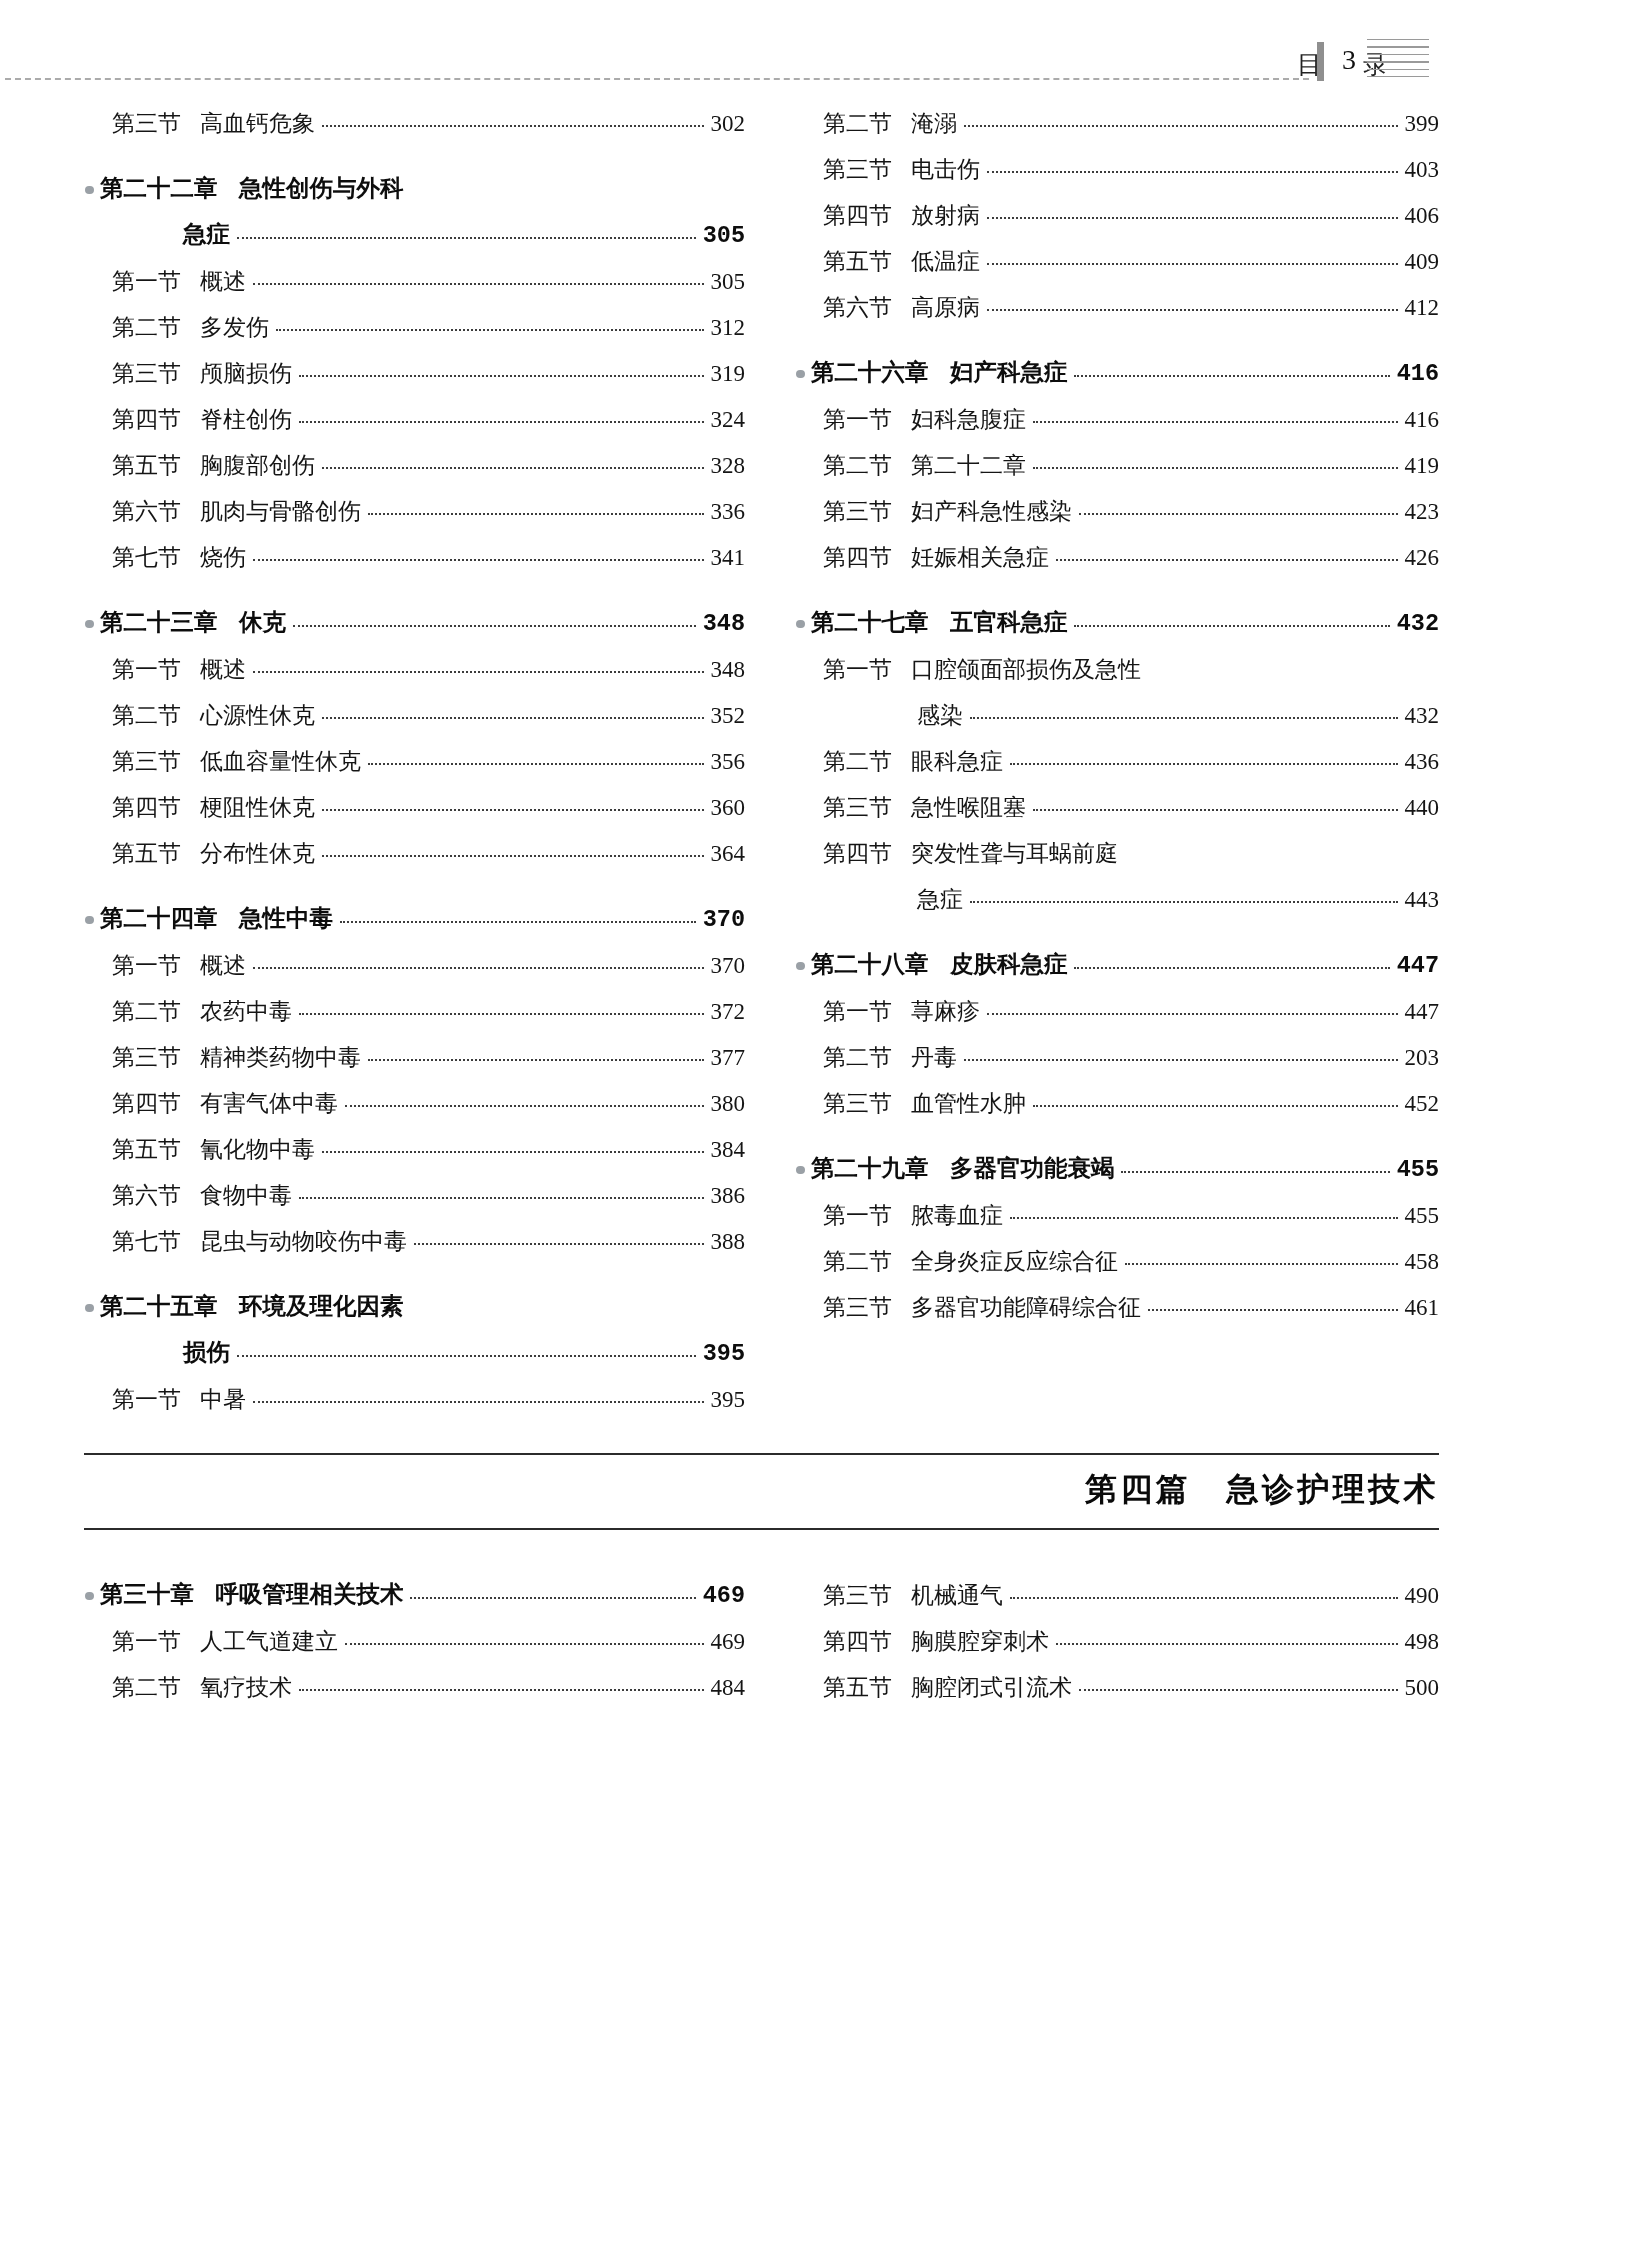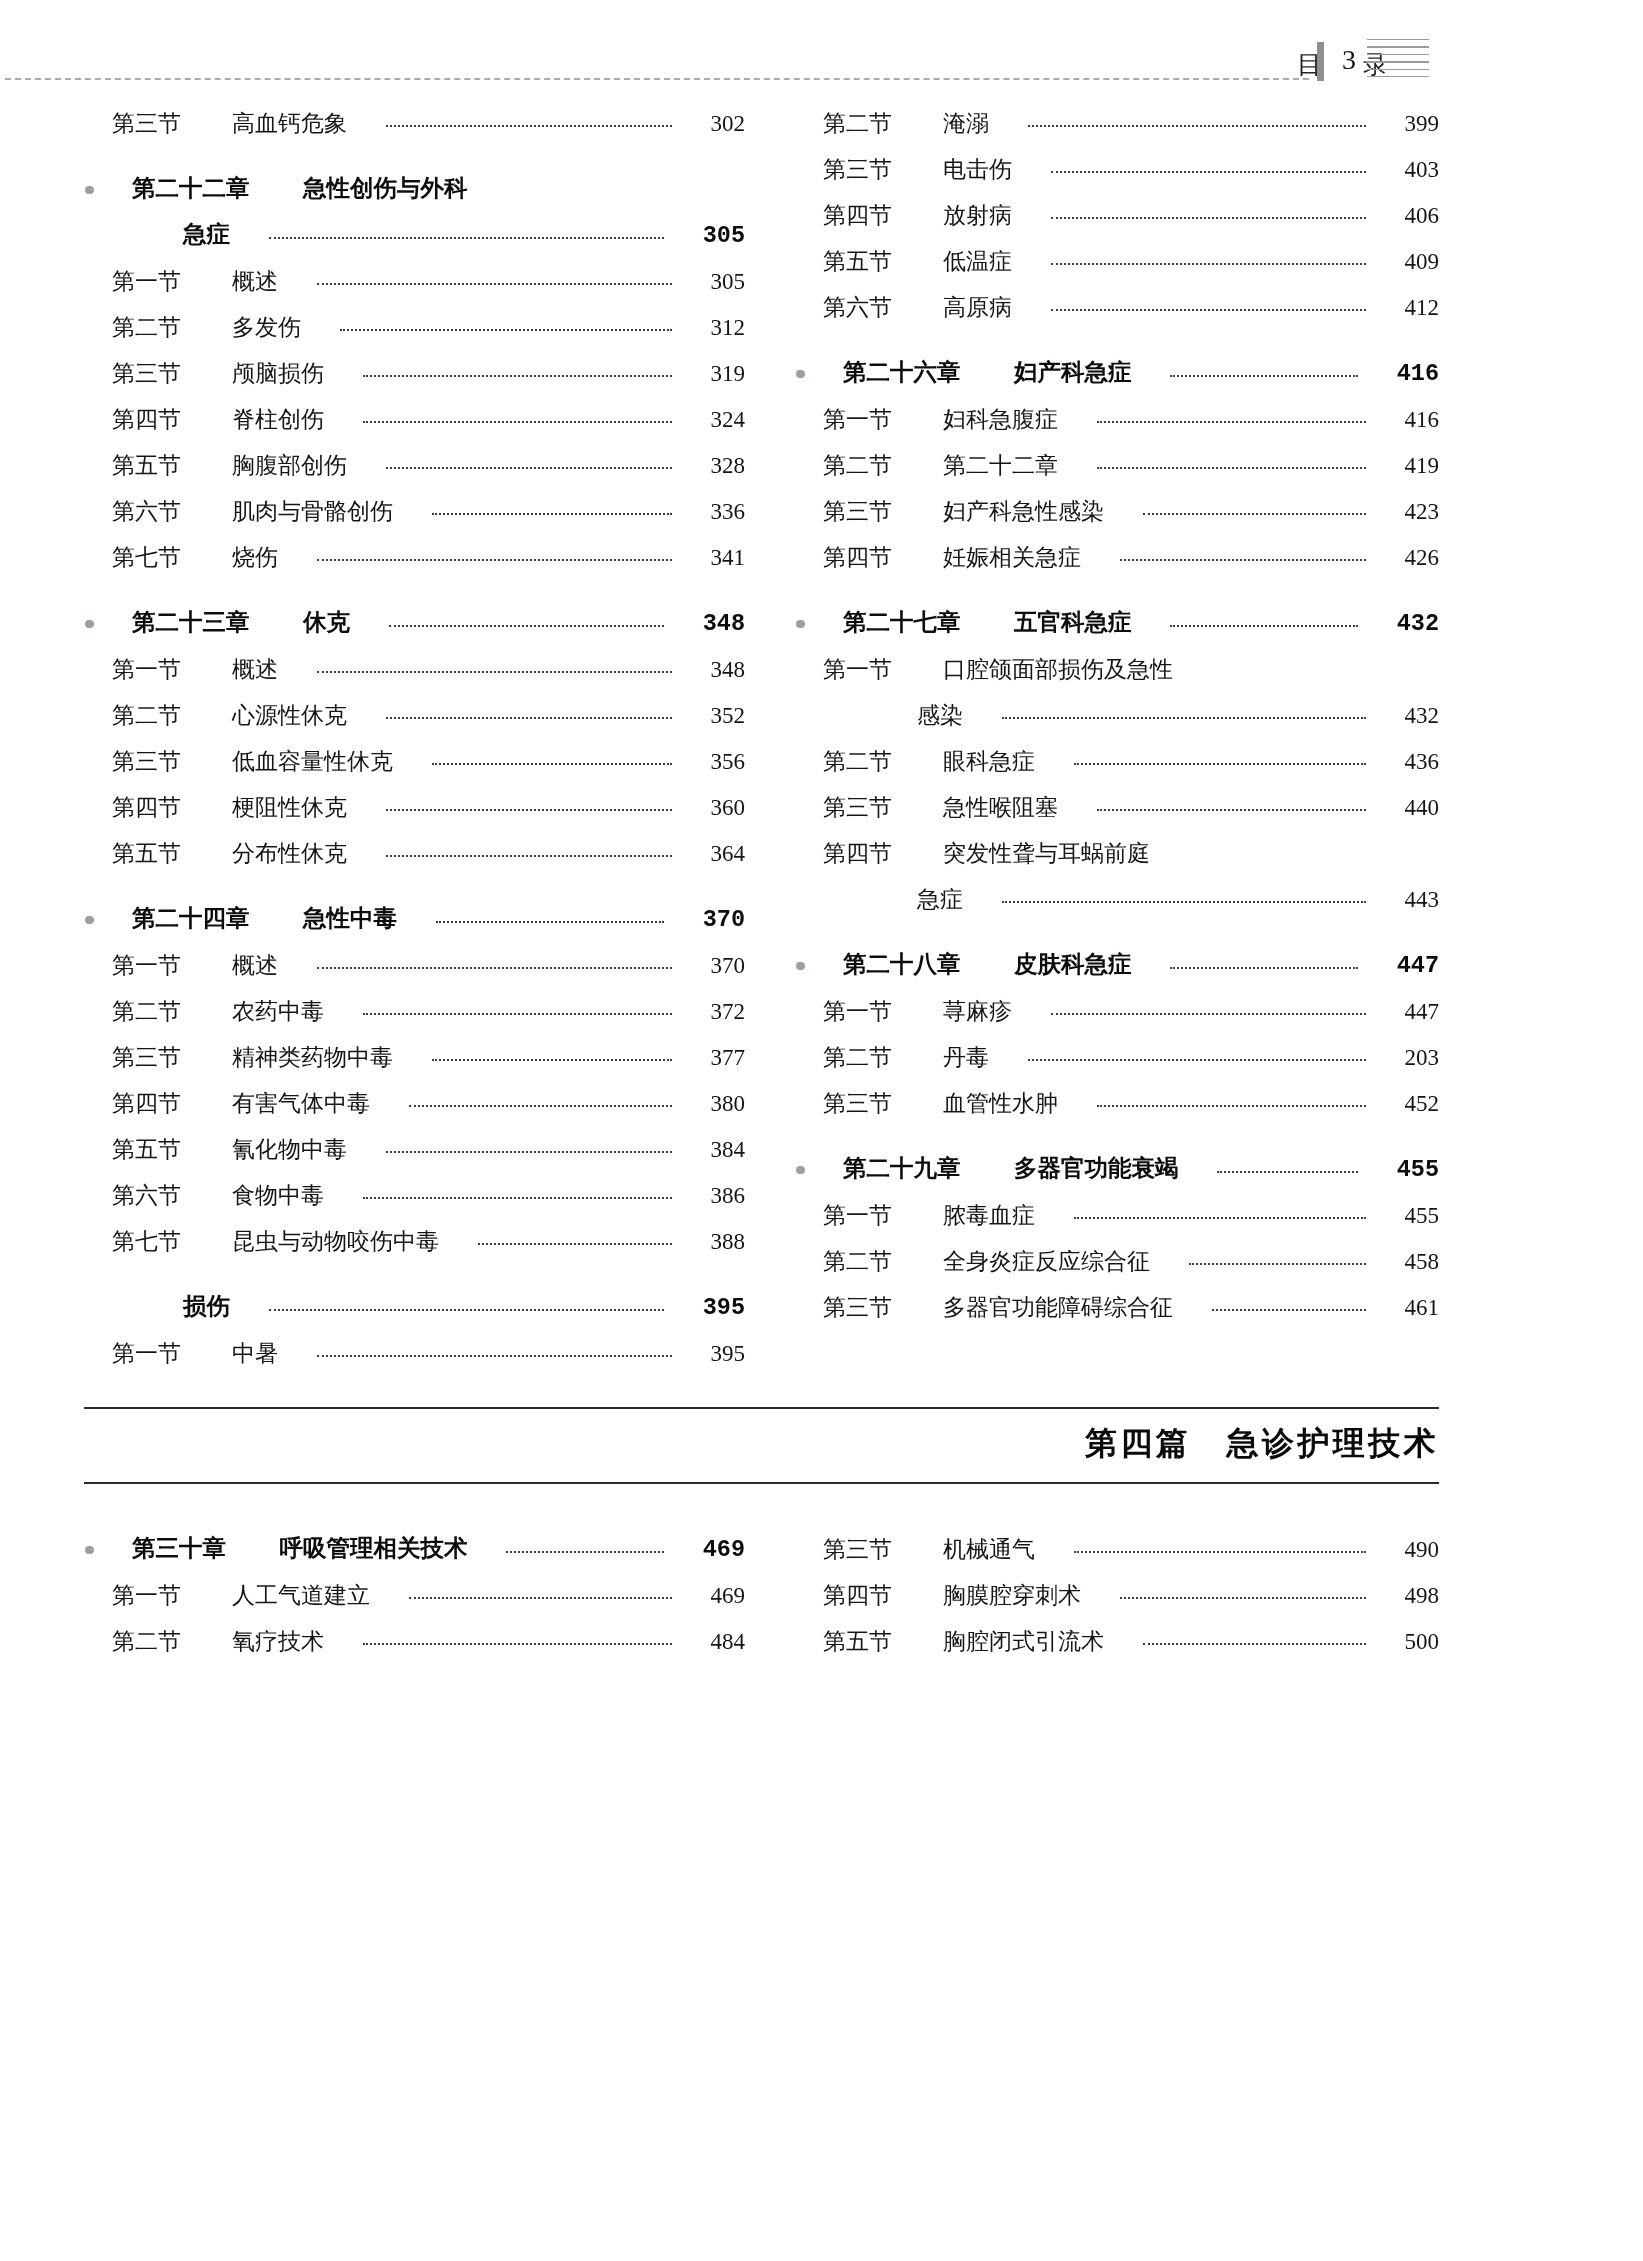--- a/index.html
+++ b/index.html
@@ -35,21 +35,21 @@
     position:absolute;top:78px;left:5.4px;width:1304px;
     border-top:2px dashed #ababab;height:0;
   }
   
   .toc-top{margin:101px 205px 0 84px;display:flex;}
   .toc-bottom{margin:43px 205px 0 84px;display:flex;}
   .col-left{width:661px;margin-right:50px;flex:0 0 auto;}
   .col-right{flex:1 1 auto;min-width:0;}
   .entry{font-size:23px;line-height:46px;}
   .entry.gap{margin-top:20px;}
-  .entry .line{display:flex;align-items:baseline;white-space:nowrap;gap:32px;}
+  .entry .line{display:flex;align-items:baseline;white-space:nowrap;}
   .section .line{padding-left:28px;}
   .section .line.cont{padding-left:122px;text-align:center;}
   .chapter{
     font-family:Liberation Mono, monospace;
     font-weight:bold;font-size:23.5px;color:#0d0d0d;
   }
   .chapter .line.first{padding-left:1.3px;}
   .chapter .line.cont{padding-left:99px;}
   .num{margin-right:19px;flex:0 0 auto;}
   .chapter .num{margin-right:21.5px;}
@@ -274,20 +274,25 @@
       </div>
       <div class="entry section">
         <div class="line first">
           <span class="num">第七节</span>
           <span class="title">昆虫与动物咬伤中毒</span>
           <span class="leader"></span>
           <span class="pagenum">388</span>
         </div>
       </div>
       <div class="entry chapter gap">
+        <div class="line first">
+          <span class="bullet"></span>
+          <span class="num">第二十五章</span>
+          <span class="title">环境及理化因素</span>
+        </div>
         <div class="line cont">
           <span class="title">损伤</span>
           <span class="leader"></span>
           <span class="pagenum">395</span>
         </div>
       </div>
       <div class="entry section">
         <div class="line first">
           <span class="num">第一节</span>
           <span class="title">中暑</span>

